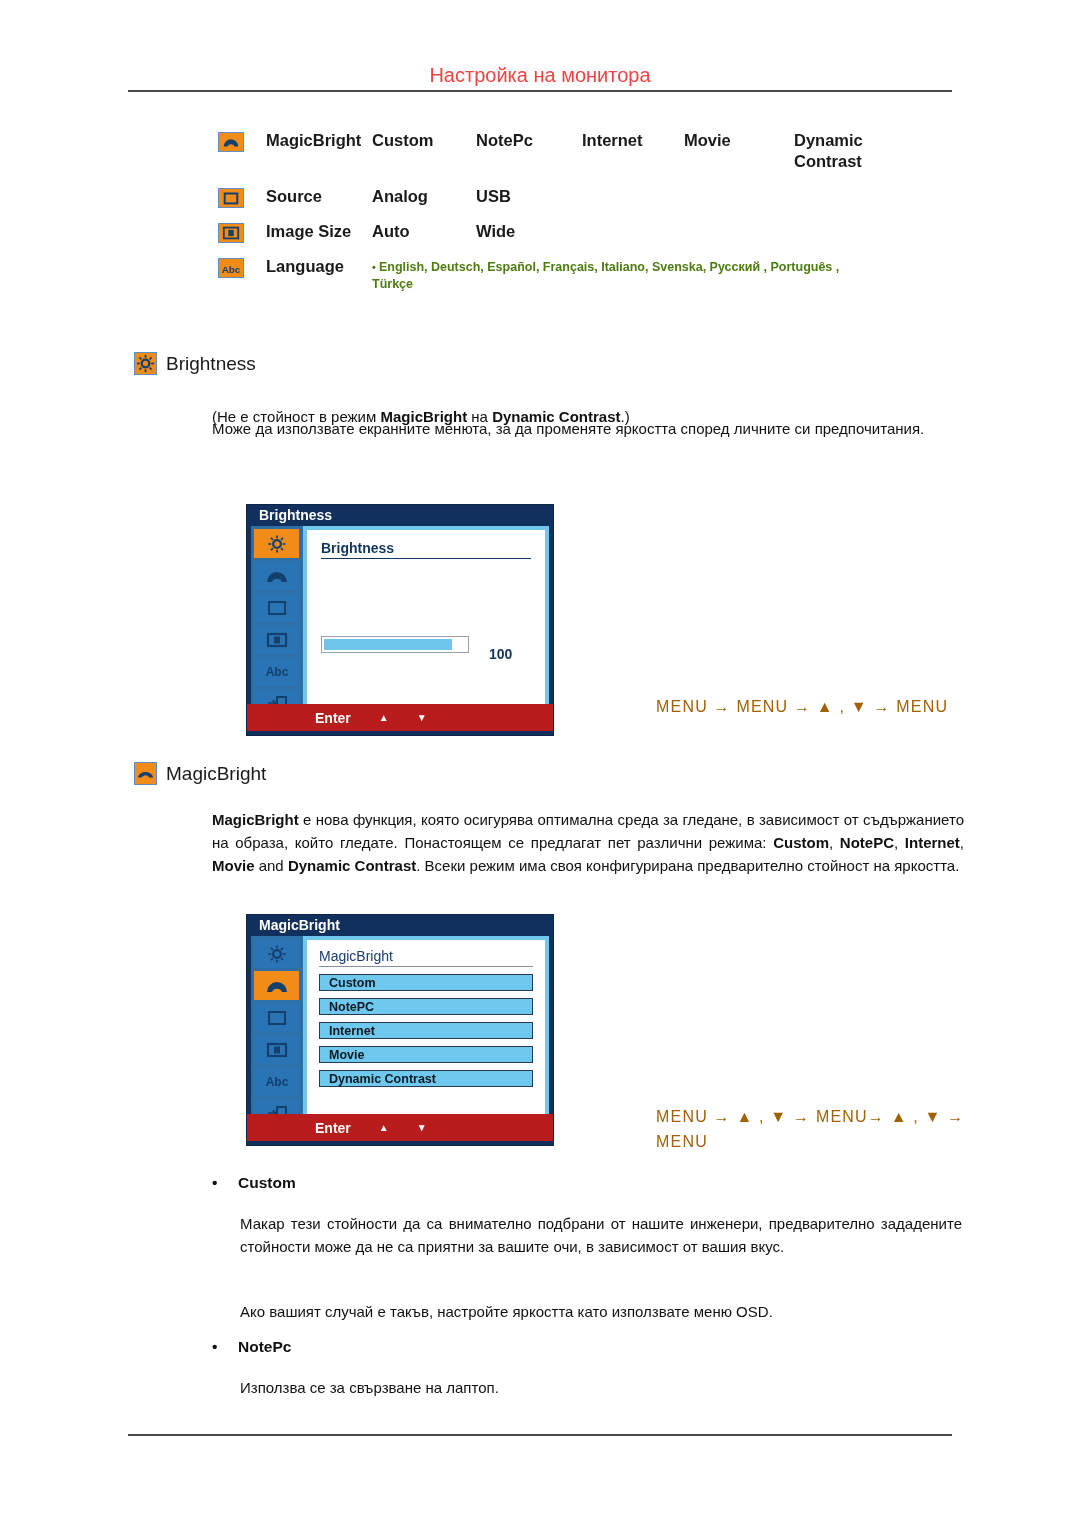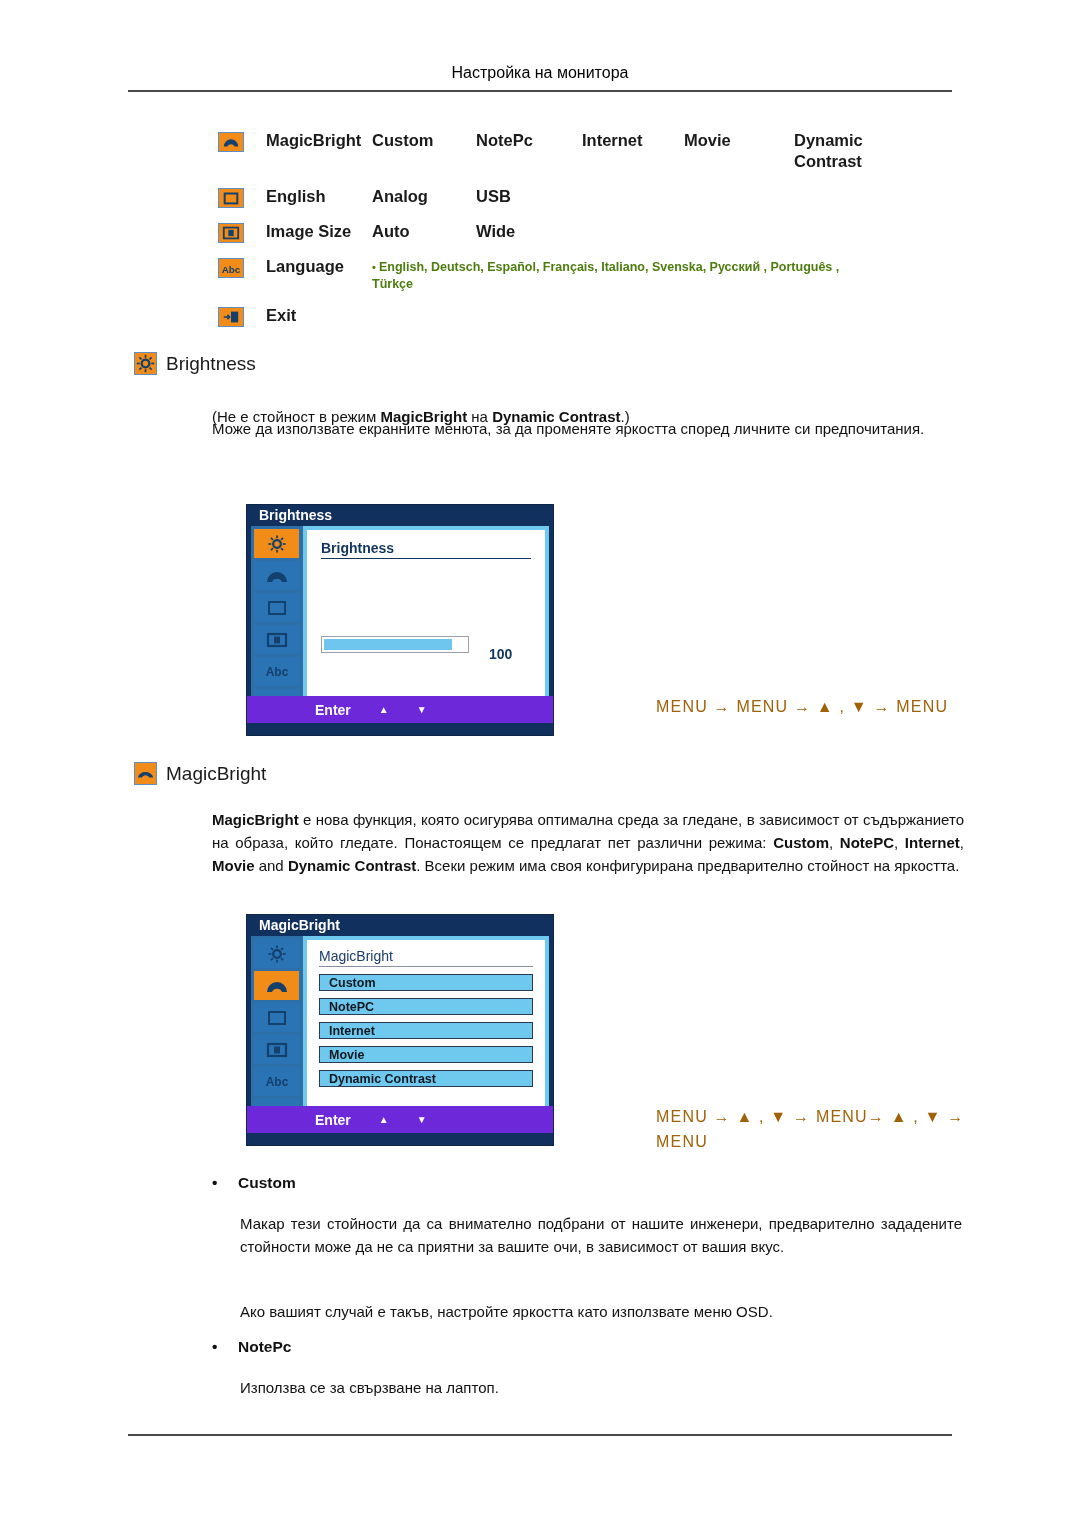--- a/index.html
+++ b/index.html
@@ -16,22 +16,22 @@
     overflow: hidden;
   }
 
   
   .page-header {
     position: absolute;
     top: 64px;
     left: 0;
     width: 1080px;
     text-align: center;
-    font-size: 16px;
-    color: #000000;
+    font-size: 20px;
+    color: #ef4444;
   }
   .header-rule {
     position: absolute;
     top: 90px;
     left: 128px;
     width: 824px;
     height: 0;
     border-top: 2px solid #4a4a4a;
   }
   .footer-rule {
@@ -234,25 +234,25 @@
     border: 1.2px solid #2c3a50;
     margin-bottom: 7px;
     font-size: 12.5px;
     font-weight: bold;
     color: #101820;
     padding-left: 9px;
     box-sizing: border-box;
   }
   .osd-foot {
     position: absolute;
-    bottom: 12px;
+    bottom: 4px;
     left: 0;
     right: 0;
     height: 27px;
-    background: #6d28d9;
+    background: #b91c1c;
     color: #ffffff;
     font-size: 14px;
     font-weight: bold;
     display: flex;
     align-items: center;
     padding-left: 68px;
     gap: 28px;
   }
   .osd-foot .arw { font-size: 10px; }
 
@@ -293,21 +293,21 @@
   <div class="mrow" style="margin-top:14px;">
     <div class="ic-cell">
       <span class="oicon">
         <svg viewBox="0 0 26 20">
           <rect x="6" y="5" width="14" height="11" fill="none" stroke="#14406e" stroke-width="2.2"></rect>
           <path d="M9 9 L9 13 L13 13" fill="none" stroke="#f28c18" stroke-width="1.8"></path>
           <path d="M17 12 L17 8 L13 8" fill="none" stroke="#f28c18" stroke-width="1.8"></path>
         </svg>
       </span>
     </div>
-    <div class="mcell c1">English</div>
+    <div class="mcell c1">Source</div>
     <div class="mcell c2">Analog</div>
     <div class="mcell c3">USB</div>
   </div>
 
   <div class="mrow">
     <div class="ic-cell">
       <span class="oicon">
         <svg viewBox="0 0 26 20">
           <rect x="5" y="4" width="16" height="12" fill="none" stroke="#14406e" stroke-width="2"></rect>
           <rect x="10" y="6.5" width="6" height="7" fill="#14406e"></rect>
@@ -324,31 +324,20 @@
       <span class="oicon">
         <svg viewBox="0 0 26 20">
             <text x="13" y="15" font-family="Liberation Sans, sans-serif" font-size="11" font-weight="bold" fill="#14406e" text-anchor="middle">Abc</text>
           </svg>
       </span>
     </div>
     <div class="mcell c1">Language</div>
     <div class="lang-list"><span class="bullet">•&nbsp;</span><span>English, Deutsch, Español, Français,  Italiano, Svenska, Русский , Português , Türkçe</span></div>
   </div>
 
-  <div class="mrow" style="margin-top:12px;">
-    <div class="ic-cell">
-      <span class="oicon">
-        <svg viewBox="0 0 26 20">
-          <rect x="13" y="4" width="8" height="12" fill="#14406e"></rect>
-          <path d="M5 10 L11 10 M9 7.5 L11.5 10 L9 12.5" stroke="#14406e" stroke-width="1.8" fill="none"></path>
-        </svg>
-      </span>
-    </div>
-    <div class="mcell c1">Exit</div>
-  </div>
 </div>
 
 <div class="sect-head" style="top:352px;left:134px;">
   <span class="oicon sq">
     <svg viewBox="0 0 23 23">
       <circle cx="11.5" cy="11.5" r="4.2" fill="none" stroke="#14406e" stroke-width="2.6"></circle>
       <g stroke="#14406e" stroke-width="1.9">
         <path d="M11.5 2 v3.2"></path>
           <path d="M11.5 17.8 v3.2"></path>
         <path d="M2 11.5 h3.2"></path>

